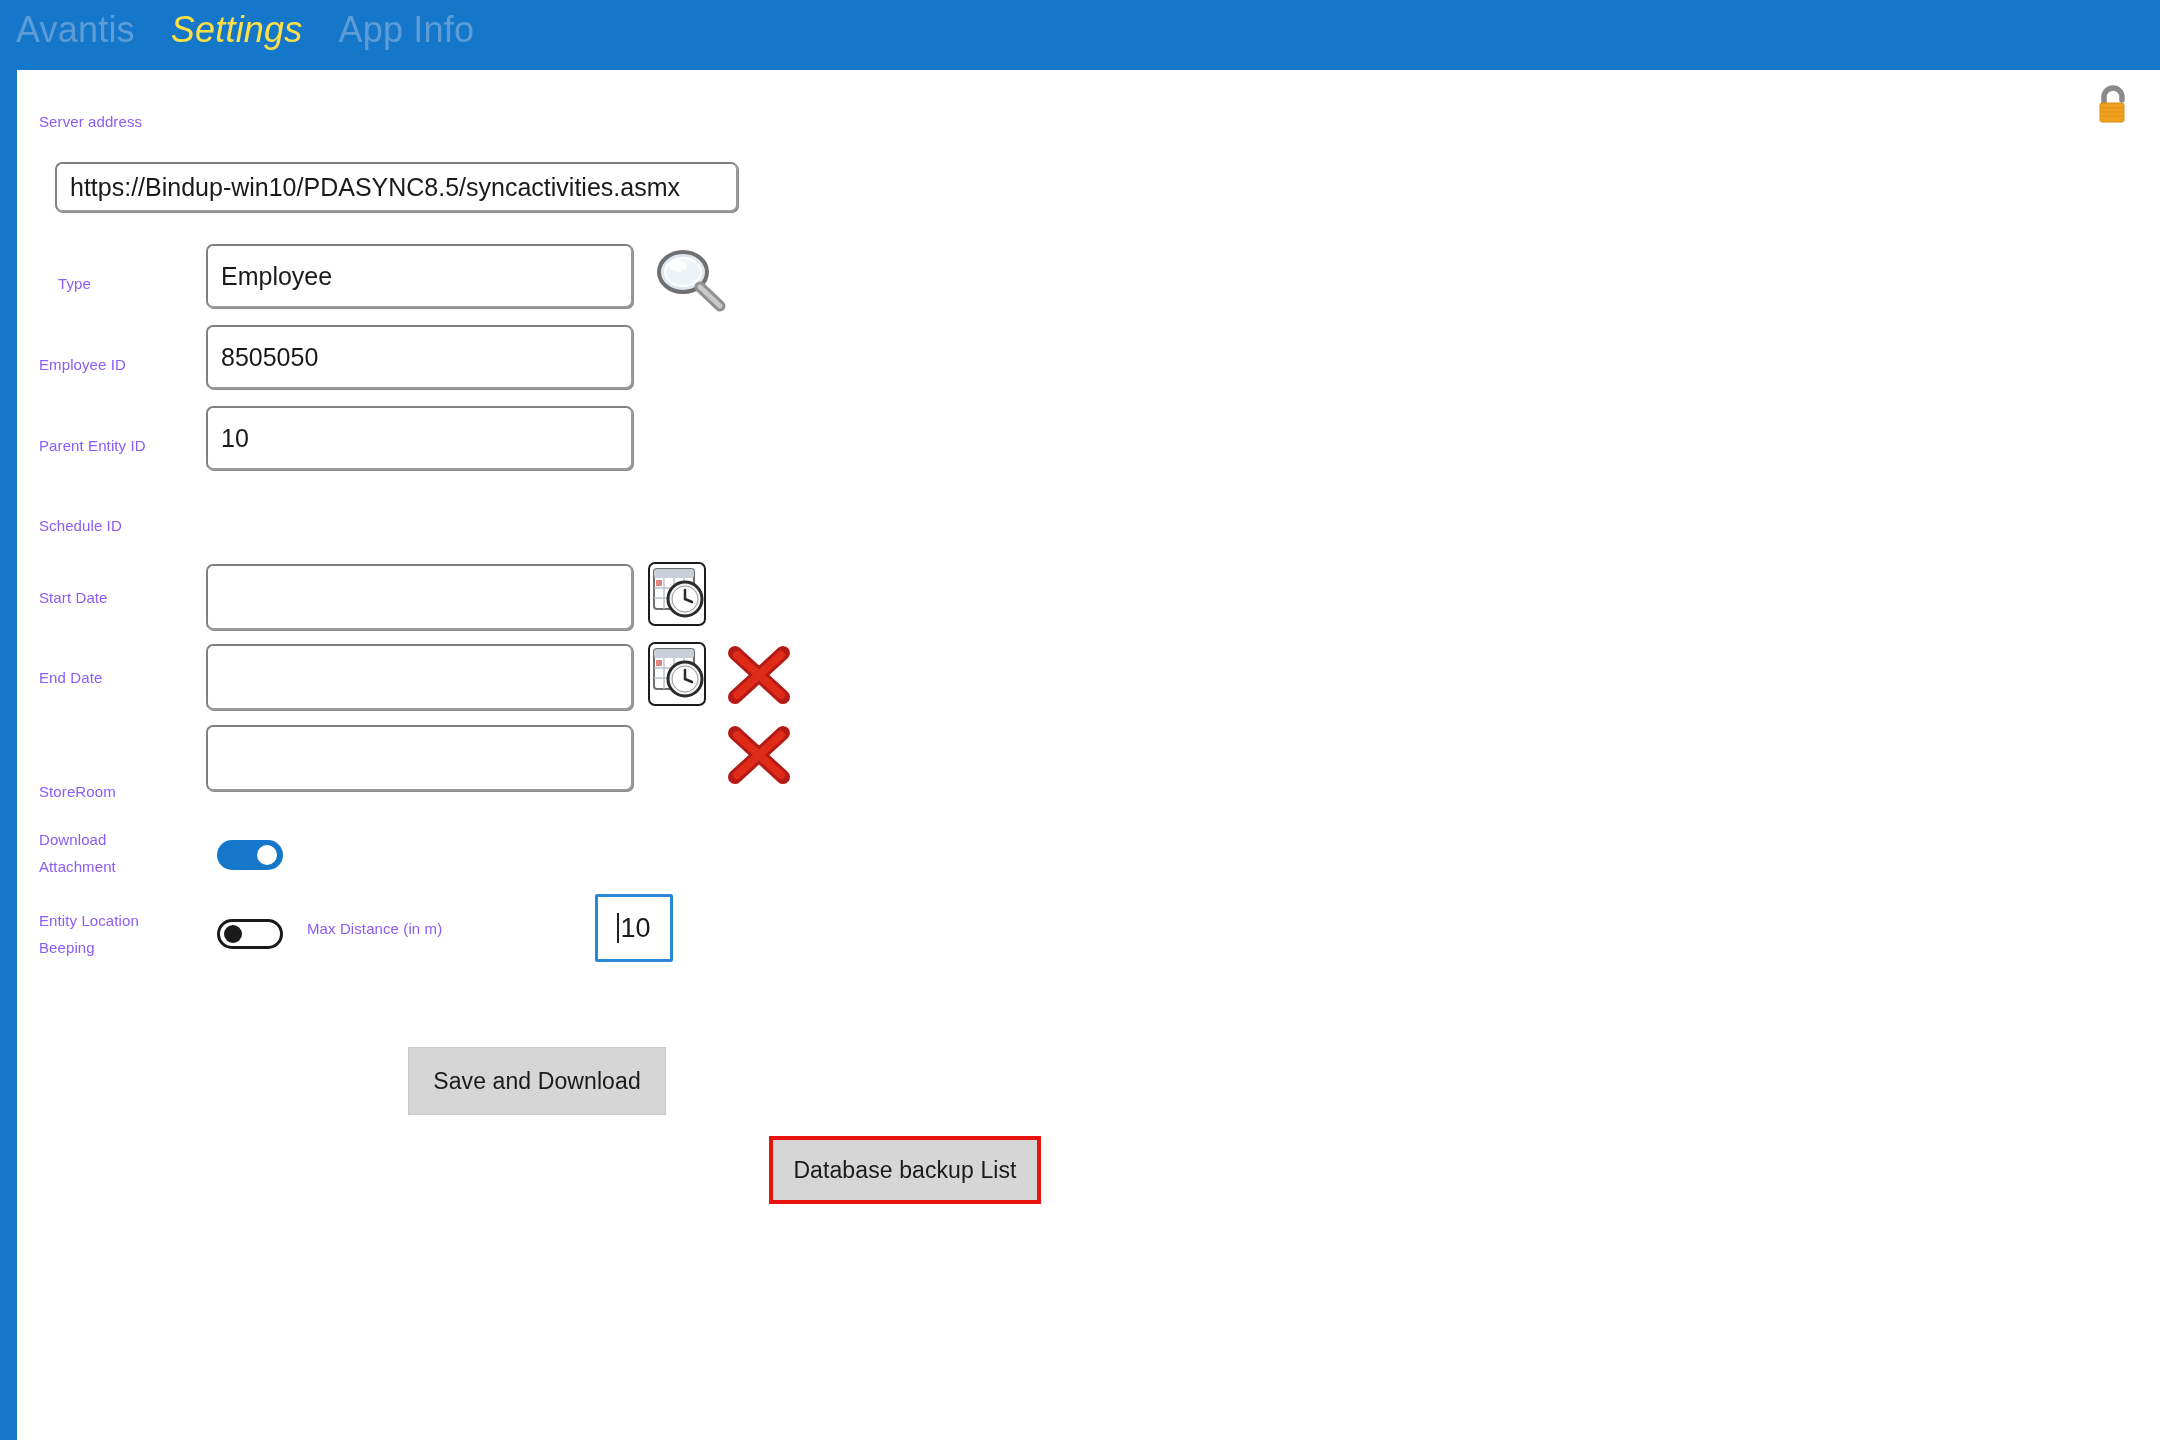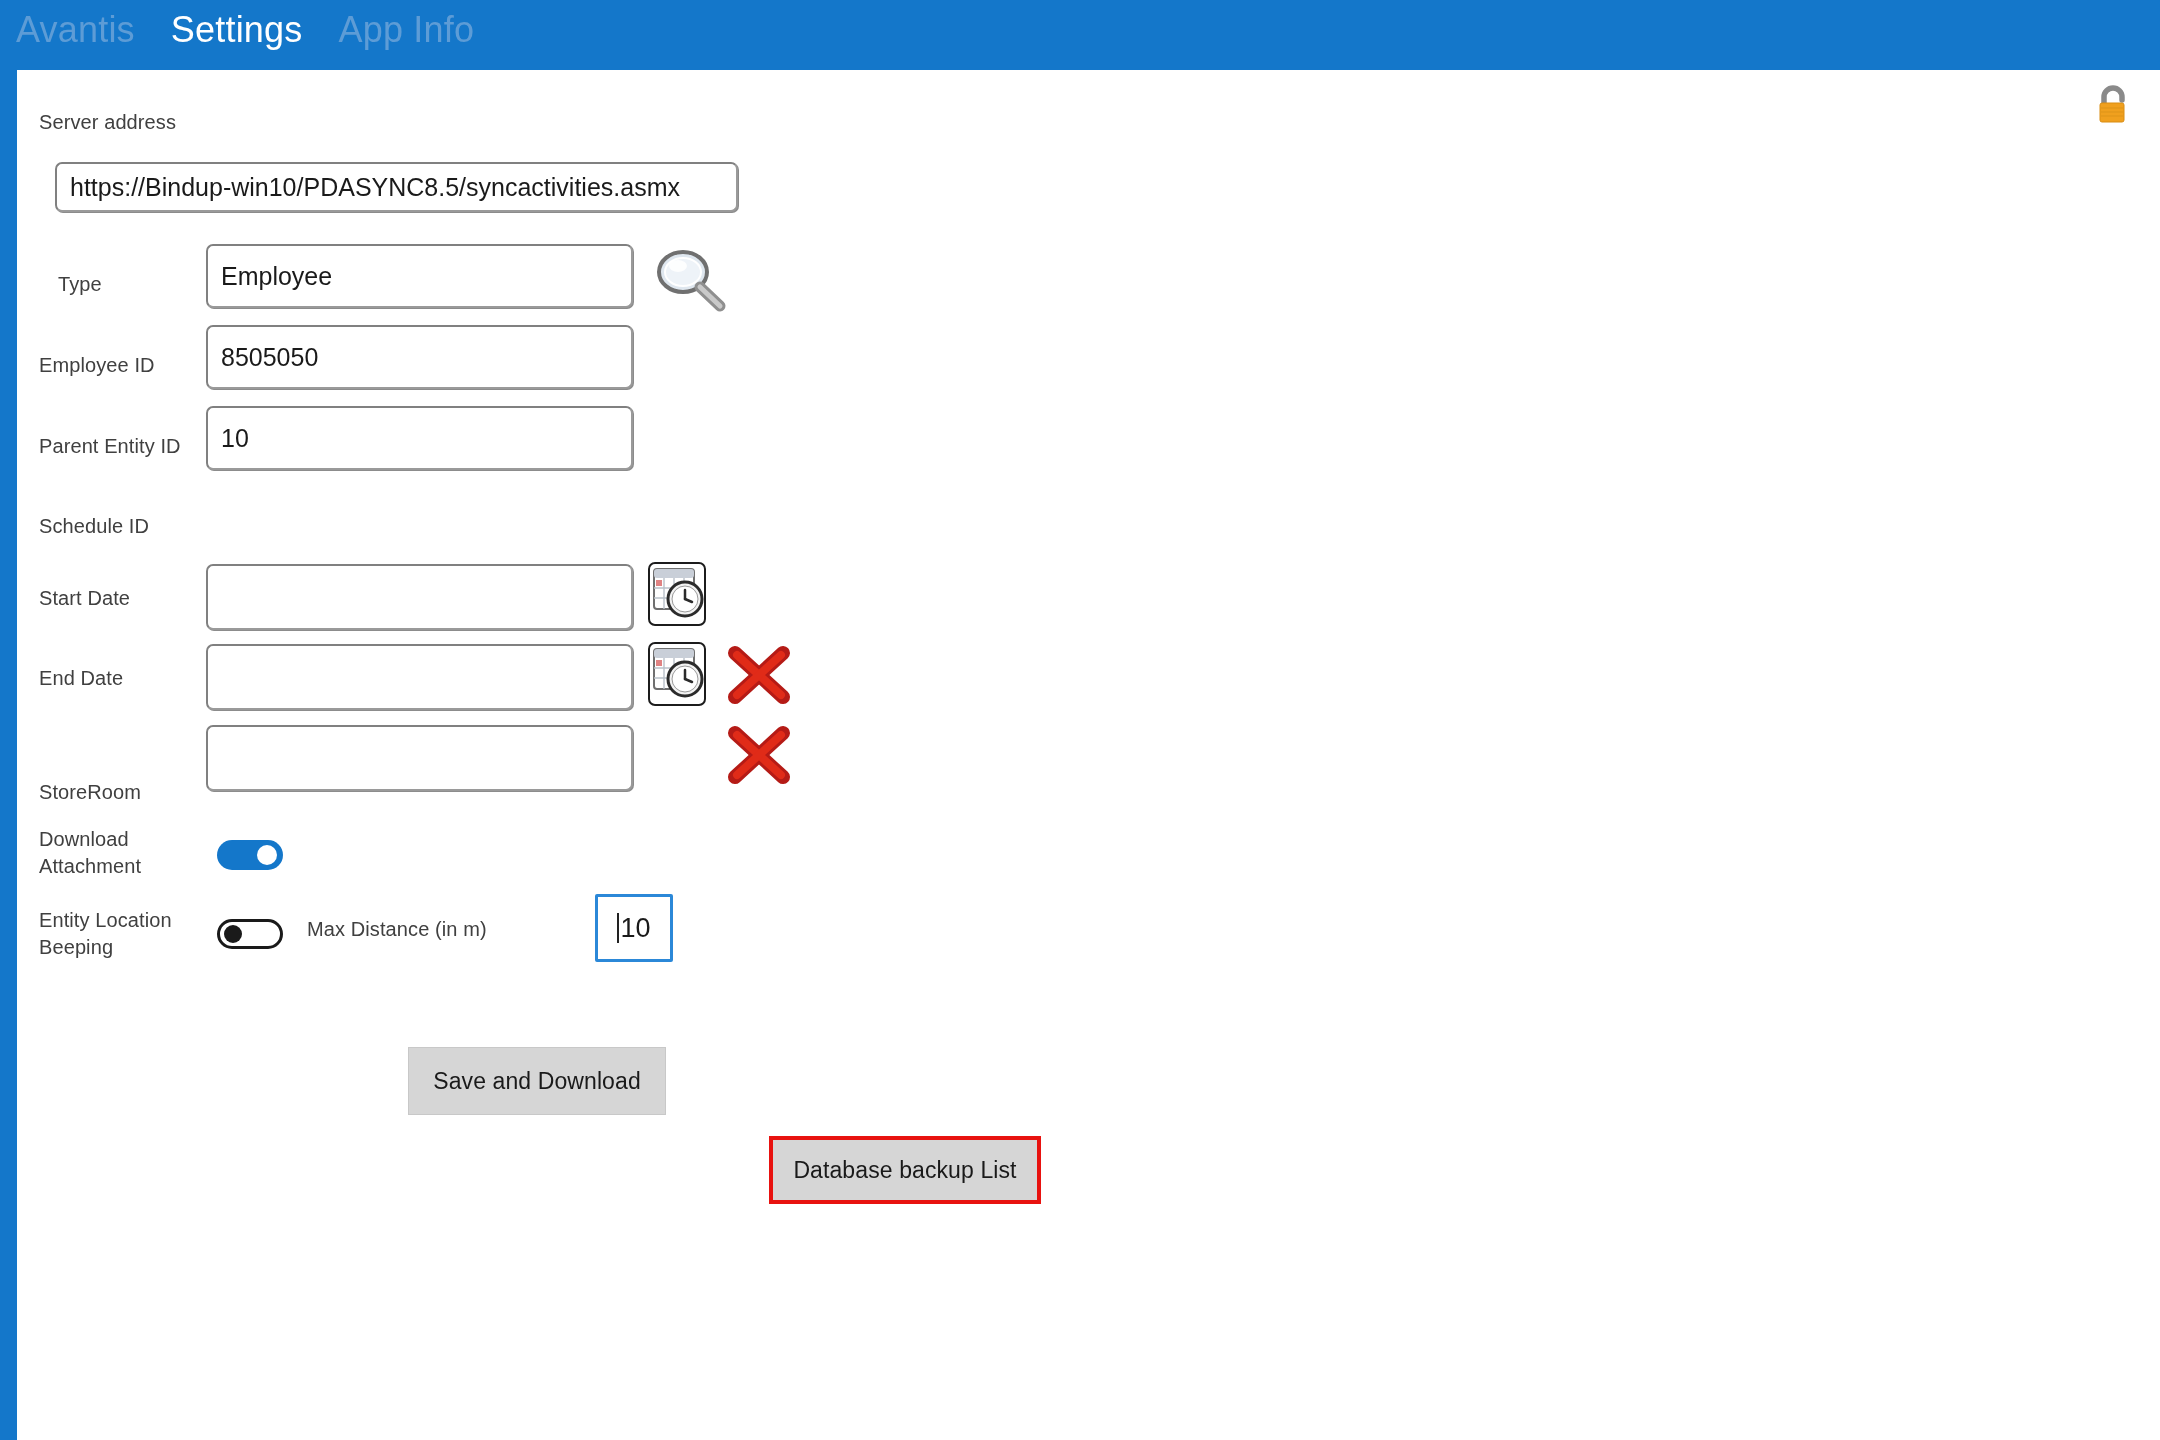--- a/index.html
+++ b/index.html
@@ -31,42 +31,42 @@
   }
   .nav-item {
     font-size: 36px;
     line-height: 56px;
     font-weight: 400;
     margin-right: 36px;
     letter-spacing: 0.2px;
     padding-top: 2px;
   }
   .nav-item.inactive { color: #5d9cd6; }
-  .nav-item.active    { color: #ffffff; }
+  .nav-item.active    { color: #fde047; font-style: italic; }
 
   
   .content {
     position: absolute;
     left: 17px; top: 70px;
     width: 2143px; height: 1370px;
     background: #ffffff;
   }
 
   
   .lock-wrap {
     position: absolute;
     right: 23px; top: 12px;
     width: 48px; height: 48px;
   }
 
   
   .label {
     position: absolute;
-    font-size: 20px;
-    color: #404040;
+    font-size: 15px;
+    color: #8b5cf6;
     line-height: 28px;
     letter-spacing: 0.1px;
   }
 
   .tbox {
     position: absolute;
     background: #ffffff;
     border: 2px solid #9a9a9a;
     border-top-color: #808080;
     border-left-color: #808080;

